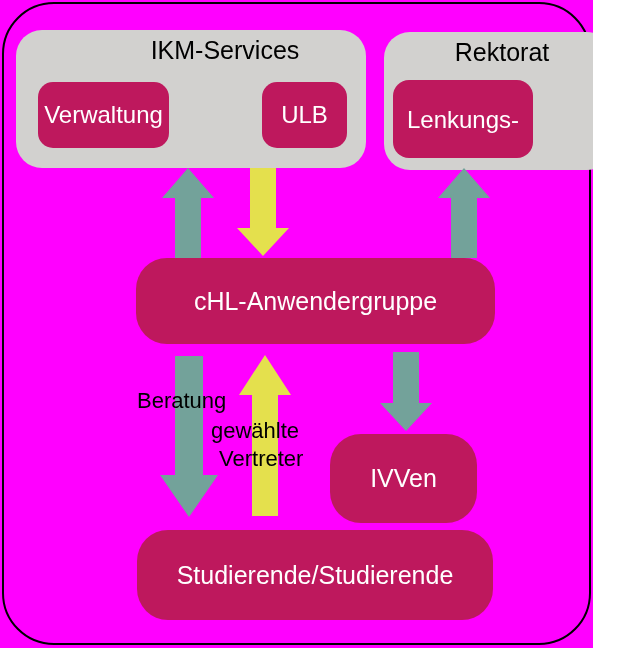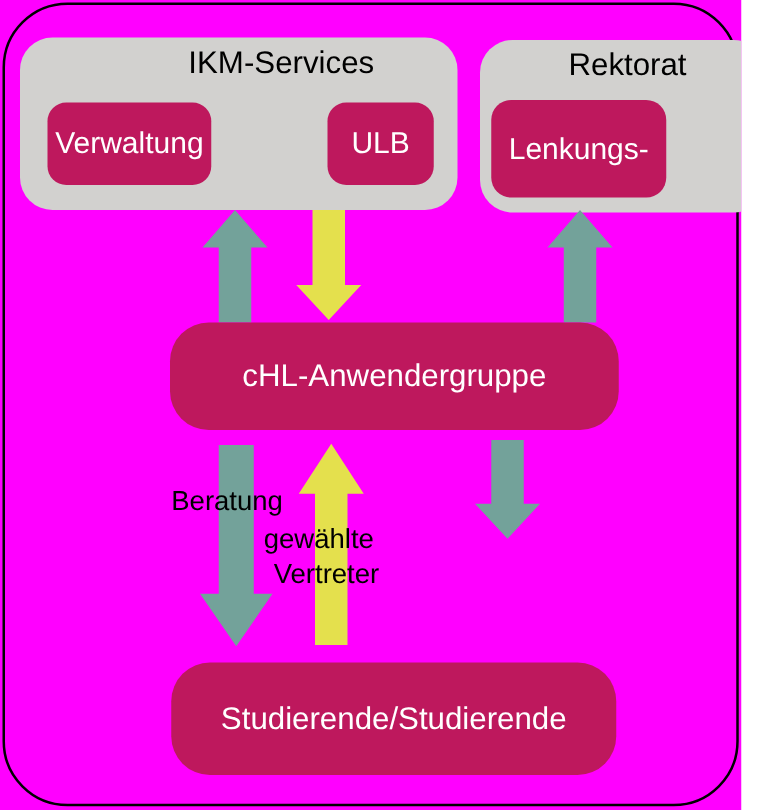--- a/index.html
+++ b/index.html
@@ -99,20 +99,23 @@
     <span>ULB</span>
   </div>
 
   <div class="blue-box inner-box" id="box-lenkungs">
     <span>Lenkungs-</span>
   </div>
 
   <div class="blue-box node-box" id="node-chl">
     <span>cHL-Anwendergruppe</span>
   </div>
+  <div class="blue-box node-box" id="node-ivven">
+    <span>IVVen</span>
+  </div>
   <div class="blue-box node-box" id="node-fachbereiche">
     <span>Studierende/Studierende</span>
   </div>
 
   <svg class="arrow-layer" viewBox="0 0 627 648" xmlns="http://www.w3.org/2000/svg">
     <polygon class="arrow-teal" points="188,168 214,198 201,198 201,258 175,258 175,198 162,198"></polygon>
     <polygon class="arrow-yellow" points="250,168 276,168 276,228 289,228 263,256 237,228 250,228"></polygon>
     <polygon class="arrow-teal" points="464,168 490,198 477,198 477,258 451,258 451,198 438,198"></polygon>
     <polygon class="arrow-teal" points="175,356 203,356 203,475 218,475 189,517 160,475 175,475"></polygon>
     <polygon class="arrow-yellow" points="265,355 291,395 278,395 278,516 252,516 252,395 239,395"></polygon>

